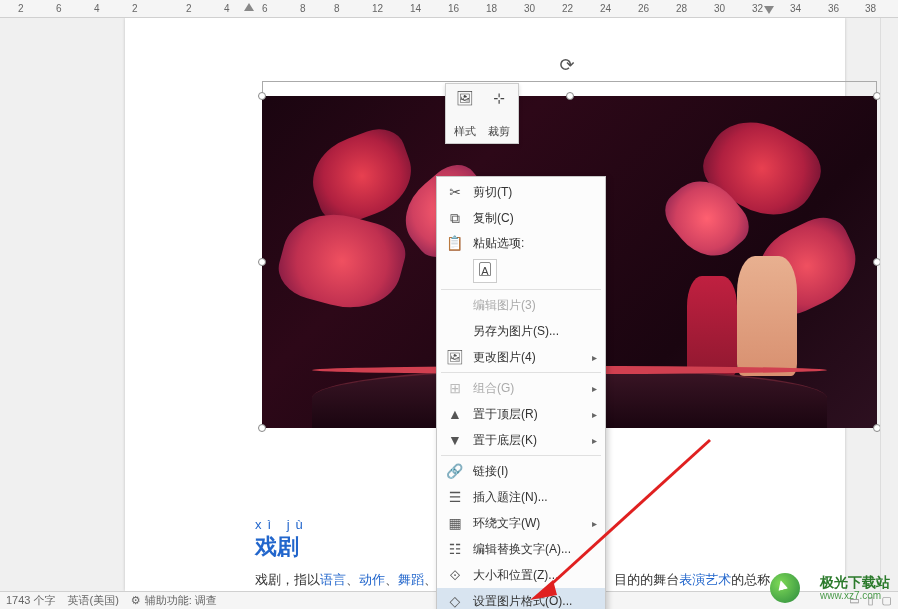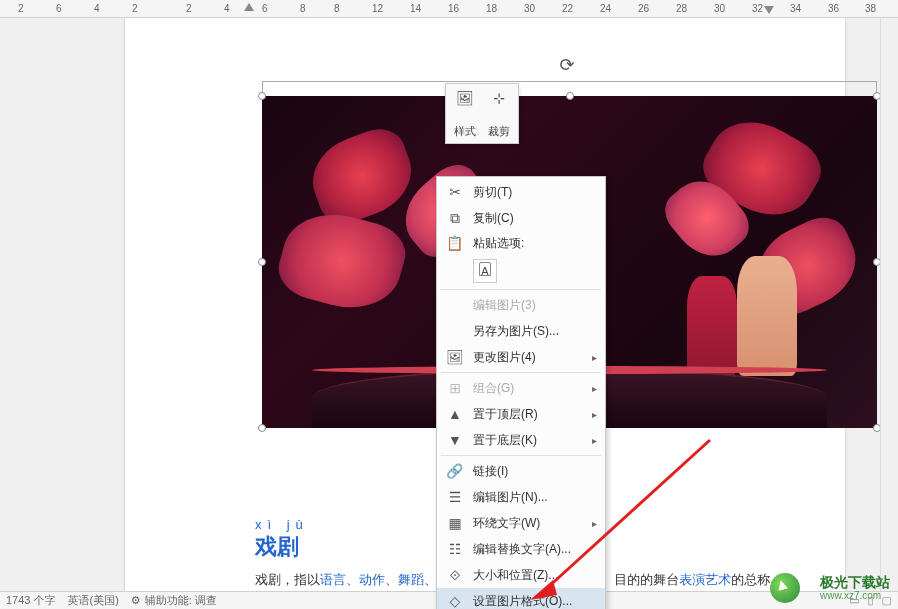--- a/index.html
+++ b/index.html
@@ -504,21 +504,21 @@
     <span class="menu-text">置于底层(K)</span>
     <span class="menu-arrow">▸</span>
   </div>
   <div class="menu-sep"></div>
   <div class="menu-item">
     <span class="menu-icon">🔗</span>
     <span class="menu-text">链接(I)</span>
   </div>
   <div class="menu-item">
     <span class="menu-icon">☰</span>
-    <span class="menu-text">编辑图片(N)...</span>
+    <span class="menu-text">插入题注(N)...</span>
   </div>
   <div class="menu-item">
     <span class="menu-icon">▦</span>
     <span class="menu-text">环绕文字(W)</span>
     <span class="menu-arrow">▸</span>
   </div>
   <div class="menu-item">
     <span class="menu-icon">☷</span>
     <span class="menu-text">编辑替换文字(A)...</span>
   </div>

